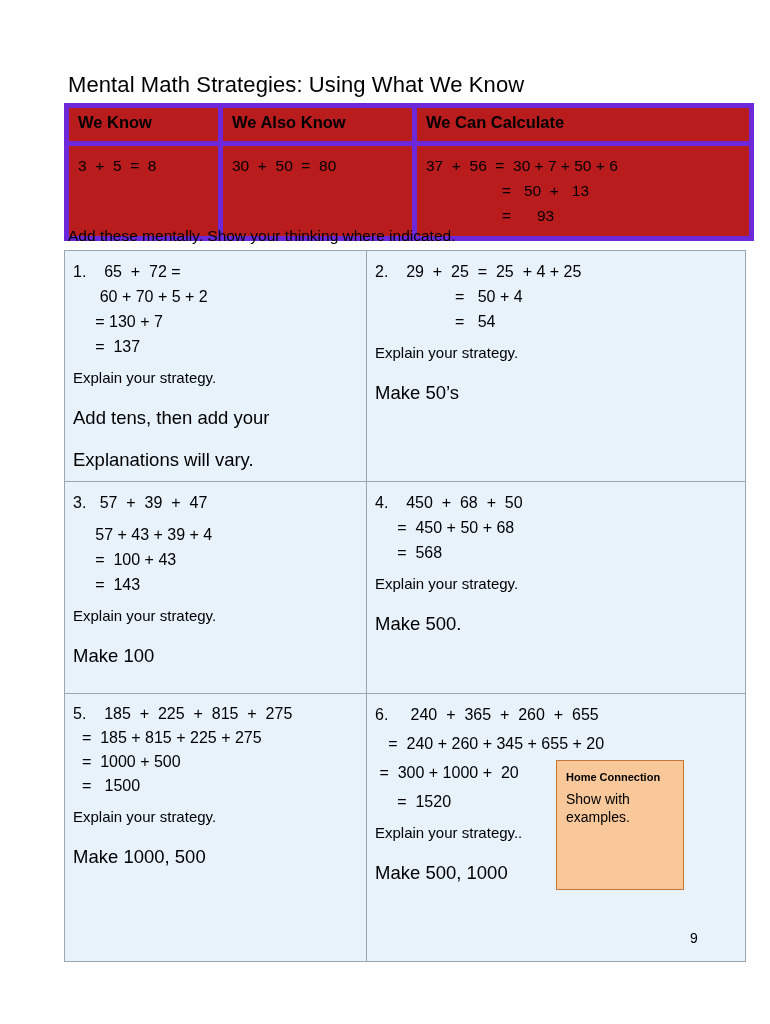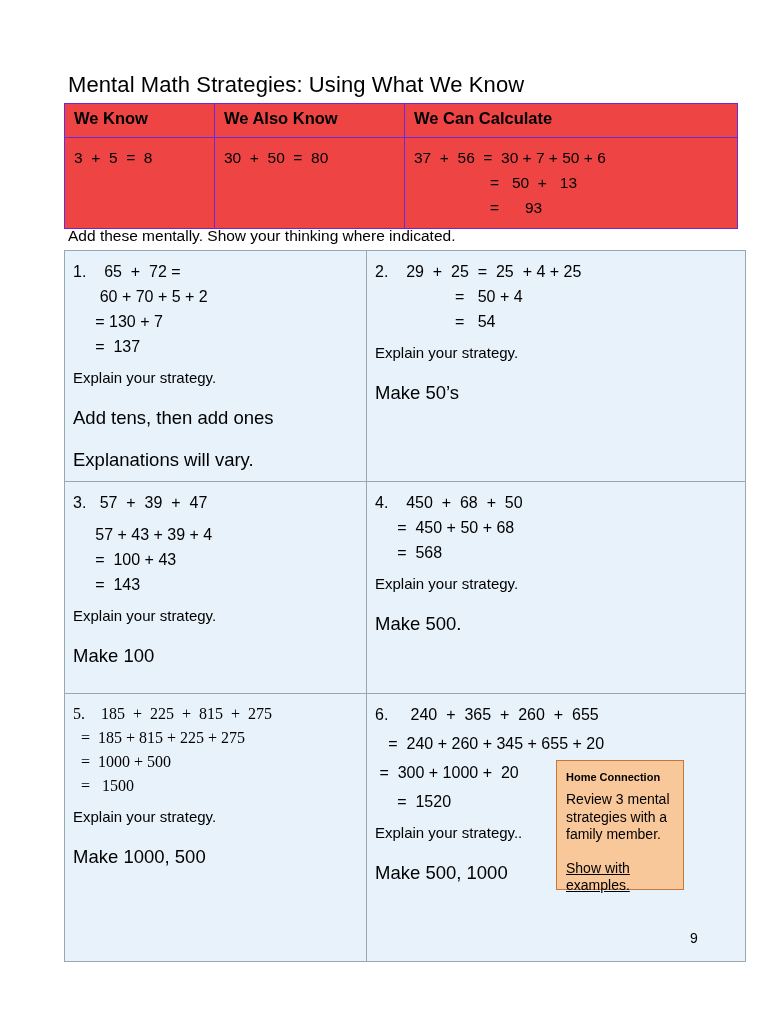--- a/index.html
+++ b/index.html
@@ -38,24 +38,24 @@
   .know-table {
     position: absolute;
     left: 64px;
     top: 103px;
     width: 643px;
     border-collapse: collapse;
     table-layout: fixed;
     background: #ccfcfc;
   }
   .know-table td, .know-table th {
-    border: 1px solid #6d28d9;
+    border: 5px solid #6d28d9;
     padding: 0;
     vertical-align: top;
-    background: #ef4444;
+    background: #b91c1c;
   }
   .know-table th {
     text-align: left;
     font-size: 16.5px;
     font-weight: bold;
     padding: 5px 0 6px 9px;
     height: 22px;
   }
   .know-table td {
     font-size: 15.5px;
@@ -101,21 +101,21 @@
 
   .row1 td { height: 186px; }
   .row2 td { height: 193px; }
   .row3 td { height: 249px; }
 
   .work {
     font-size: 16px;
     line-height: 25px;
     white-space: pre;
   }
-  .work.tight { line-height: 24px; font-family: Liberation Serif, serif; }
+  .work.tight { line-height: 24px; }
 
   .explain {
     font-size: 15px;
     line-height: 19px;
     margin-top: 9px;
     white-space: nowrap;
   }
   .answer {
     font-size: 18.5px;
     line-height: 23px;
@@ -195,21 +195,21 @@
   <table class="ex-grid">
     <tbody>
         <tr class="row1">
       <td class="ex-left">
         <div class="cell-inner">
           <div class="work">1.    65  +  72 =</div>
           <div class="work">      60 + 70 + 5 + 2</div>
           <div class="work">     = 130 + 7</div>
           <div class="work">     =  137</div>
           <div class="explain">Explain your strategy.</div>
-          <div class="answer">Add tens, then add ones</div>
+          <div class="answer">Add tens, then add your</div>
           <div class="answer">Explanations will vary.</div>
         </div>
       </td>
       <td class="ex-right">
         <div class="cell-inner">
           <div class="work">2.    29  +  25  =  25  + 4 + 25</div>
           <div class="work">                  =   50 + 4</div>
           <div class="work">                  =   54</div>
           <div class="explain">Explain your strategy.</div>
           <div class="answer">Make 50’s</div>
@@ -257,19 +257,18 @@
           <div class="explain">Explain your strategy..</div>
           <div class="answer">Make 500, 1000</div>
         </div>
       </td>
     </tr>
   </tbody>
     </table>
 
   <div class="home-box">
     <div class="home-title">Home Connection</div>
-    <div class="home-text">Review 3 mental strategies with a family member.</div>
     <div class="home-text">Show with examples.</div>
   </div>
 
   <div class="page-number">9</div>
 
 </div>
 
 </body></html>

